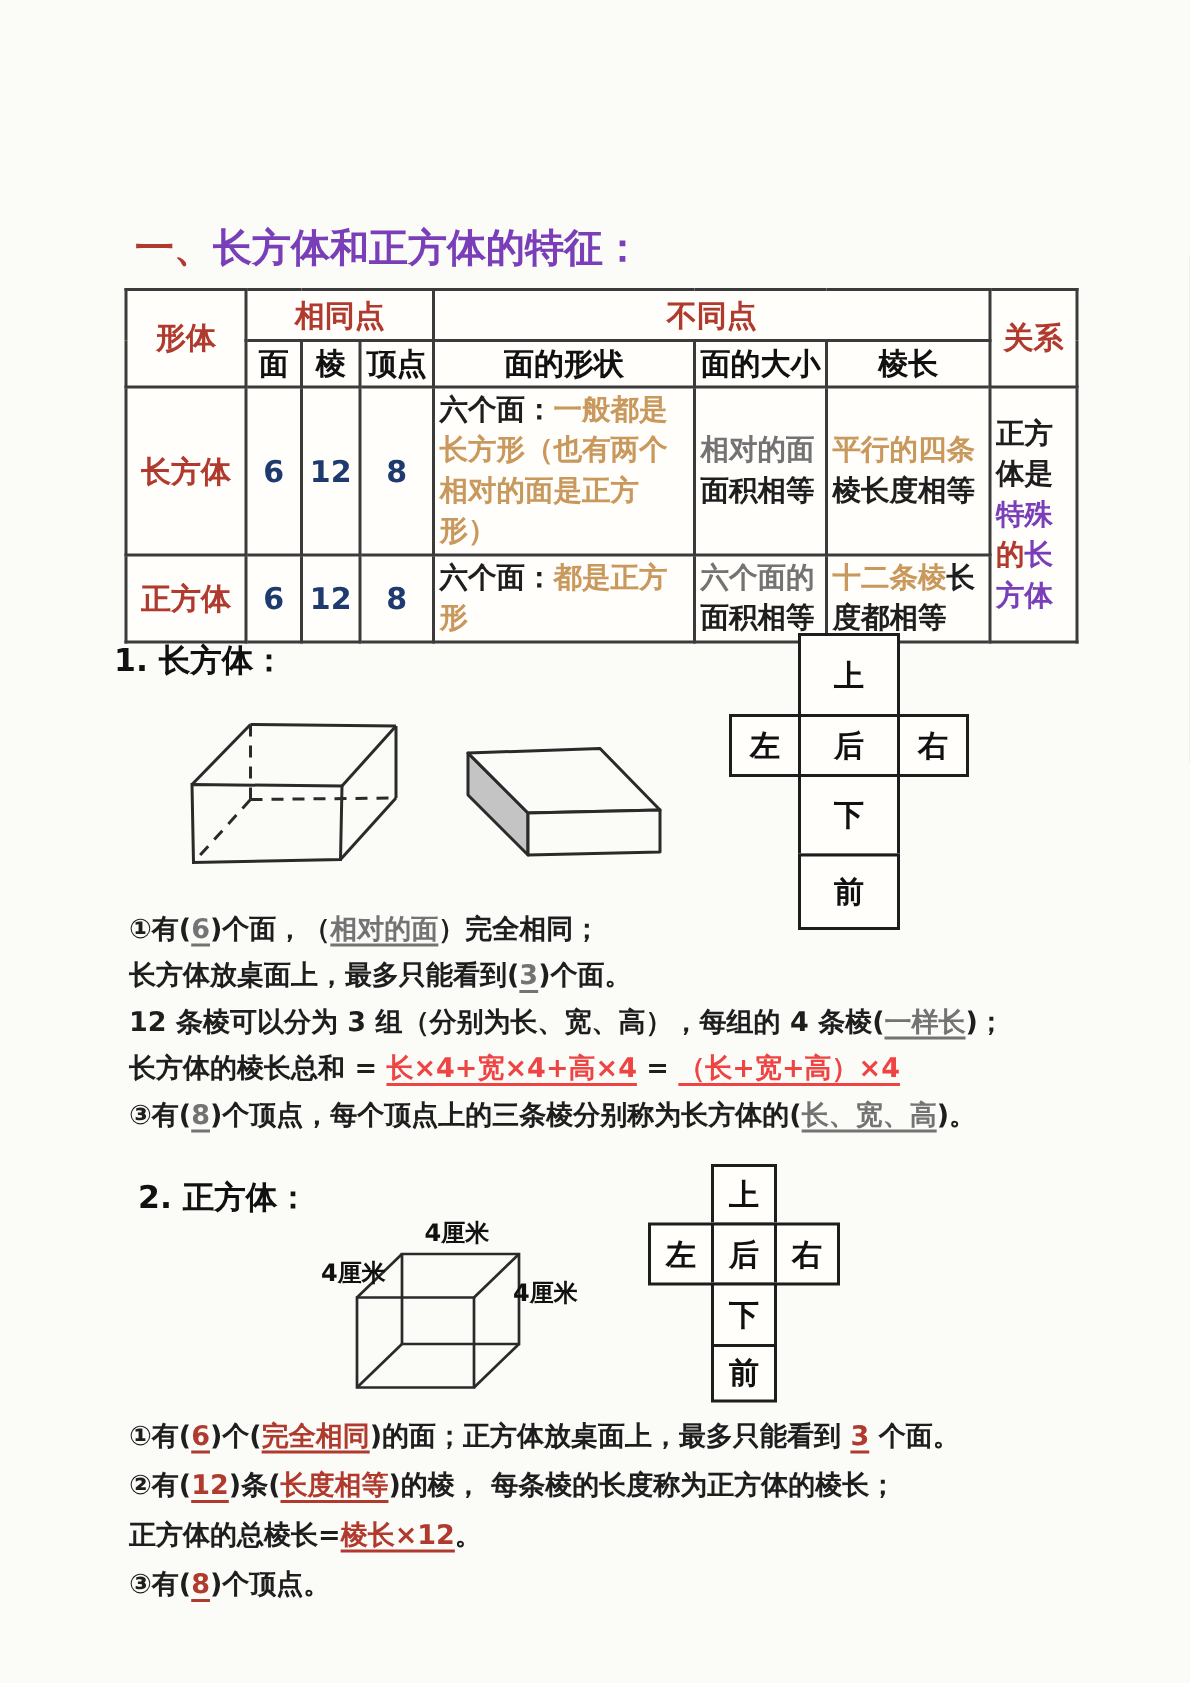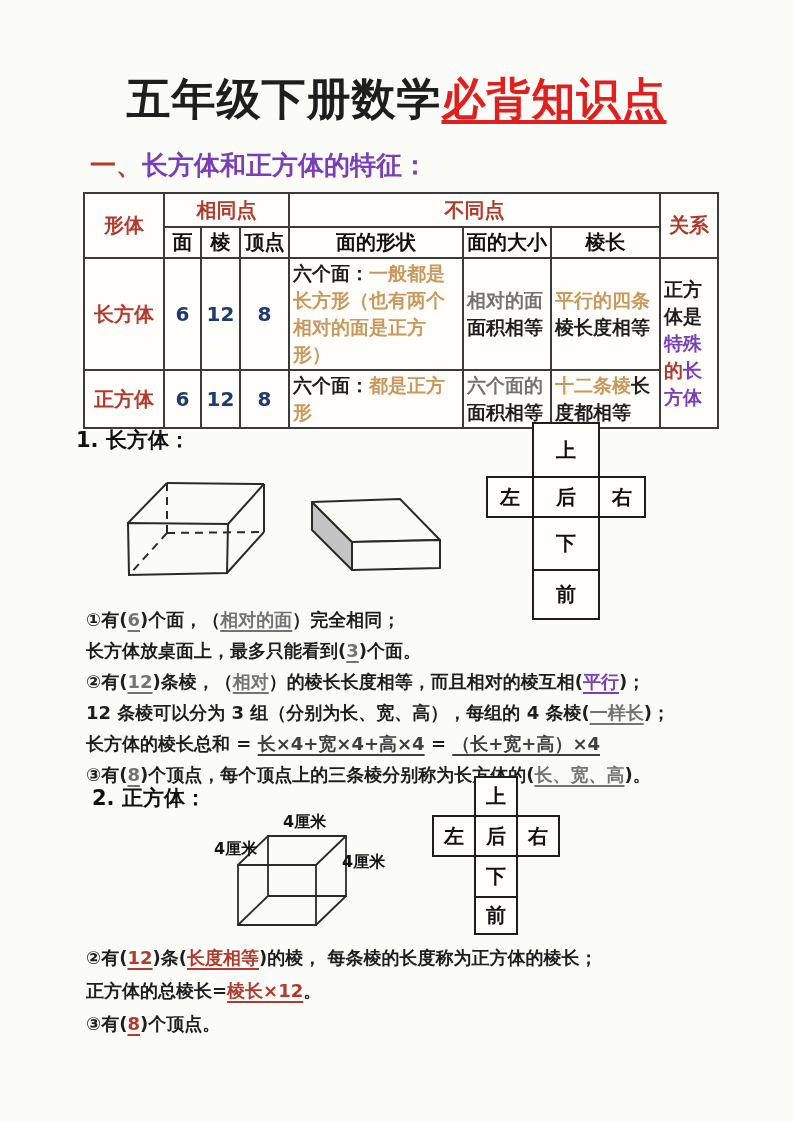--- a/index.html
+++ b/index.html
@@ -7,21 +7,21 @@
     position:relative; width:793px; height:1122px; margin:0 auto;
     background:#fbfbf8; overflow:hidden;
     font-family:"DejaVu Sans", sans-serif; color:#1e1e1e;
   }
   
   .c-k{color:#1e1e1e}
   .c-r{color:#b03a2e}
   .c-R{color:#e01f1f}
   .c-p{color:#737373}
   .c-v{color:#7a3fb8}
-  .c-b{color:#404040}
+  .c-b{color:#ef4444}
   .c-t{color:#c9985c}
   .u{text-decoration:underline; text-decoration-thickness:2px; text-underline-offset:4px}
   .bd{font-weight:700}
 
   .title{
     position:absolute; top:70px; left:0; width:100%;
     text-align:center; font-size:44px; font-weight:700; letter-spacing:1px;
   }
   .title .u{text-decoration-thickness:4px; text-underline-offset:6px}
 
@@ -75,21 +75,20 @@
   .n2-front {left:474px; top:896px; width:44px; height:39px;}
 
   .svg-abs{position:absolute;}
   .cube-label{position:absolute; font-size:16px; font-weight:700; color:#111;}
 </style>
 </head>
 <body>
 
 <div class="page">
 
-  <div class="title"><span class="c-k">五年级下册数学</span><span class="c-R u">必背知识点</span></div>
 
   <div class="sec-heading"><span class="c-r">一、</span><span class="c-v">长方体和正方体的特征：</span></div>
 
   <table class="char-table">
     <colgroup>
       <col style="width:80px">
         <col style="width:37px">
         <col style="width:39px">
         <col style="width:49px">
       <col style="width:174px">
@@ -163,21 +162,20 @@
   <div class="net-cell n1-top">上</div>
   <div class="net-cell n1-left">左</div>
   <div class="net-cell n1-back">后</div>
   <div class="net-cell n1-right">右</div>
   <div class="net-cell n1-bottom">下</div>
   <div class="net-cell n1-front">前</div>
 
   <div class="para p1">
     <div><span class="c-k">①有(</span><span class="c-p u">6</span><span class="c-k">)个面，（</span><span class="c-p u">相对的面</span><span class="c-k">）完全相同；</span></div>
     <div><span class="c-k">长方体放桌面上，最多只能看到(</span><span class="c-p u">3</span><span class="c-k">)个面。</span></div>
-    <div><span class="c-k">②有(</span><span class="c-p u">12</span><span class="c-k">)条棱，（</span><span class="c-p u">相对</span><span class="c-k">）的棱长长度相等，而且相对的棱互相(</span><span class="c-v u">平行</span><span class="c-k">)；</span></div>
     <div><span class="c-k">12 条棱可以分为 3 组（分别为长、宽、高），每组的 4 条棱(</span><span class="c-p u">一样长</span><span class="c-k">)；</span></div>
     <div><span class="c-k">长方体的棱长总和 = </span><span class="c-b u">长×4+宽×4+高×4</span><span class="c-k"> = </span><span class="c-b u">（长+宽+高）×4</span></div>
     <div><span class="c-k">③有(</span><span class="c-p u">8</span><span class="c-k">)个顶点，每个顶点上的三条棱分别称为长方体的(</span><span class="c-p u">长、宽、高</span><span class="c-k">)。</span></div>
   </div>
 
   <div class="h-num h2">2. 正方体：</div>
 
   <svg class="svg-abs" style="left:222px; top:822px;" width="130" height="112" viewBox="0 0 130 112">
     <g fill="none" stroke="#2a2a2a" stroke-width="1.8">
       <polygon points="16,43 94,43 94,103 16,103"></polygon>
@@ -193,18 +191,19 @@
   <div class="cube-label" style="left:342px; top:852px;">4厘米</div>
 
   <div class="net-cell n2-top">上</div>
   <div class="net-cell n2-left">左</div>
   <div class="net-cell n2-back">后</div>
   <div class="net-cell n2-right">右</div>
   <div class="net-cell n2-bottom">下</div>
   <div class="net-cell n2-front">前</div>
 
   <div class="para p2">
+    <div><span class="c-k">①有(</span><span class="c-r u">6</span><span class="c-k">)个(</span><span class="c-r u">完全相同</span><span class="c-k">)的面；正方体放桌面上，最多只能看到 </span><span class="c-r u">3</span><span class="c-k"> 个面。</span></div>
     <div><span class="c-k">②有(</span><span class="c-r u">12</span><span class="c-k">)条(</span><span class="c-r u">长度相等</span><span class="c-k">)的棱，  每条棱的长度称为正方体的棱长；</span></div>
     <div><span class="c-k">正方体的总棱长=</span><span class="c-r u">棱长×12</span><span class="c-k">。</span></div>
     <div><span class="c-k">③有(</span><span class="c-r u">8</span><span class="c-k">)个顶点。</span></div>
   </div>
 
 </div>
 
 </body></html>

